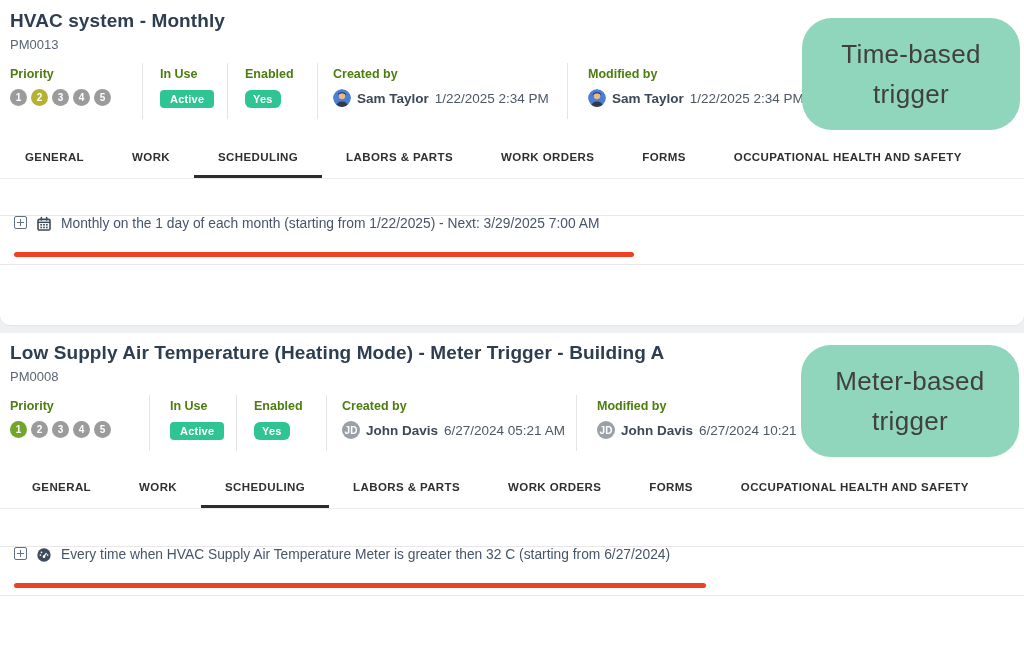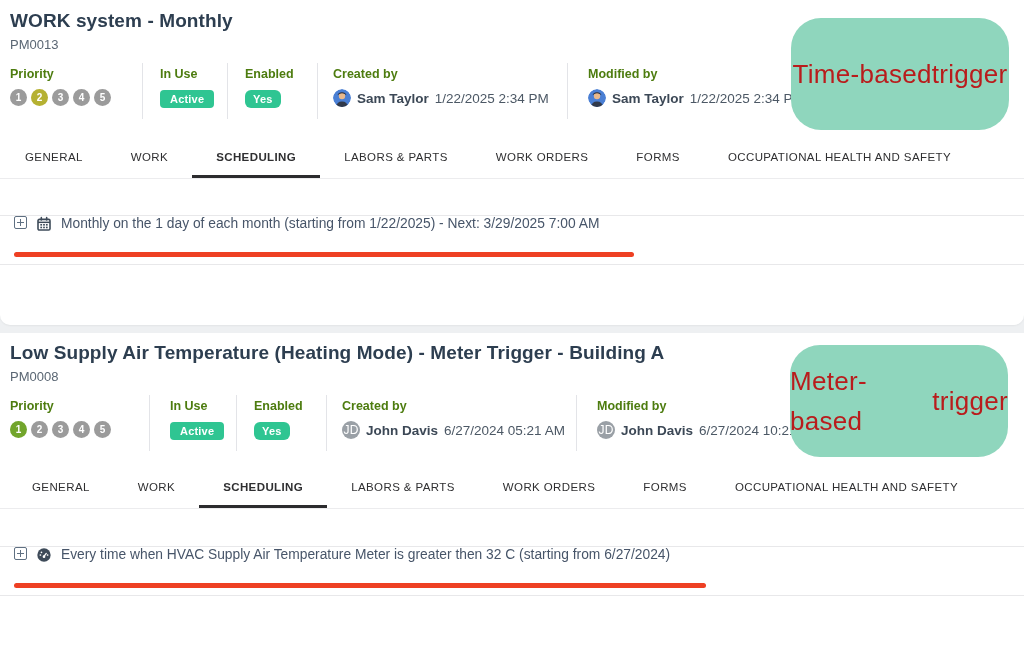--- a/index.html
+++ b/index.html
@@ -40,26 +40,26 @@
     display:flex; align-items:center; justify-content:center; cursor:pointer;
   }
   .pill {
     display:inline-block; background:#2fc592; color:#fff;
     font-size:11px; font-weight:700; padding:3px 10px; border-radius:4px; letter-spacing:.2px;
   }
   .pill-sm { padding:3px 8px;border-radius:6px; }
   .person { display:flex; align-items:center; gap:6px; font-size:13.5px; color:#4c5865; white-space:nowrap; }
   .person b { color:#3c4856; font-weight:700; }
   .avatar { width:18px; height:18px; border-radius:50%; flex:0 0 18px; display:flex; align-items:center; justify-content:center; overflow:hidden; }
-  .avatar-initials { background:#9aa0a6; color:#fff; font-size:12px; font-weight:400; letter-spacing:.2px; }
+  .avatar-initials { background:#9aa0a6; color:#fff; font-size:10px; font-weight:700; letter-spacing:.2px; }
 
   .tabs { display:flex; gap:48px; padding-left:25px; margin-top:32px; border-bottom:1px solid #ececee; align-items:flex-end; }
   .card-bottom .tabs { padding-left:32px; margin-top:30px; }
   .tab {
-    font-size:11.5px; font-weight:400; color:#2f2f31; letter-spacing:.4px;
+    font-size:11.5px; font-weight:700; color:#2f2f31; letter-spacing:.4px;
     padding-bottom:15px; white-space:nowrap; cursor:pointer;
   }
   .tab.active {
     font-weight:800; border-bottom:3px solid #22c55e;
     padding-left:24px; padding-right:24px; margin-left:-24px; margin-right:-24px;
     padding-bottom:12px;
   }
 
   .list-row {
     position:relative; margin-top:36px; height:50px;
@@ -79,32 +79,32 @@
 
   .red-underline {
     position:absolute; top:36px; height:5px; background:#ee4023; border-radius:3px;
   }
   .u-top { left:14px; width:620px; }
   .u-bottom { left:14px; width:692px; }
 
   .annotation {
     position:absolute; z-index:10; width:218px; height:112px;
     background:#8fd6bd; border-radius:30px;
-    display:flex; flex-direction:row; align-items:center; justify-content:center;
-    font-size:26px; font-weight:500; color:#b91c1c; line-height:40px; letter-spacing:.3px;
+    display:flex; flex-direction:column; align-items:center; justify-content:center;
+    font-size:26px; font-weight:500; color:#404040; line-height:40px; letter-spacing:.3px;margin-left:11px;
   }
   .anno-top { left:791px; top:18px; }
   .anno-bottom { left:790px; top:345px; }
 </style>
 </head>
 <body>
 
 <div class="card card-top">
   <div class="card-header">
-    <div class="pm-title">WORK system - Monthly</div>
+    <div class="pm-title">HVAC system - Monthly</div>
     <div class="pm-code">PM0013</div>
   </div>
 
   <div class="meta-row">
     <div class="meta-sec sec-priority">
       <div class="meta-label">Priority</div>
       <div class="prio-badges">
         <div class="prio-badge" style="background: rgb(155, 155, 155);">1</div>
         <div class="prio-badge" style="background: rgb(181, 177, 50);">2</div>
         <div class="prio-badge" style="background: rgb(155, 155, 155);">3</div>

